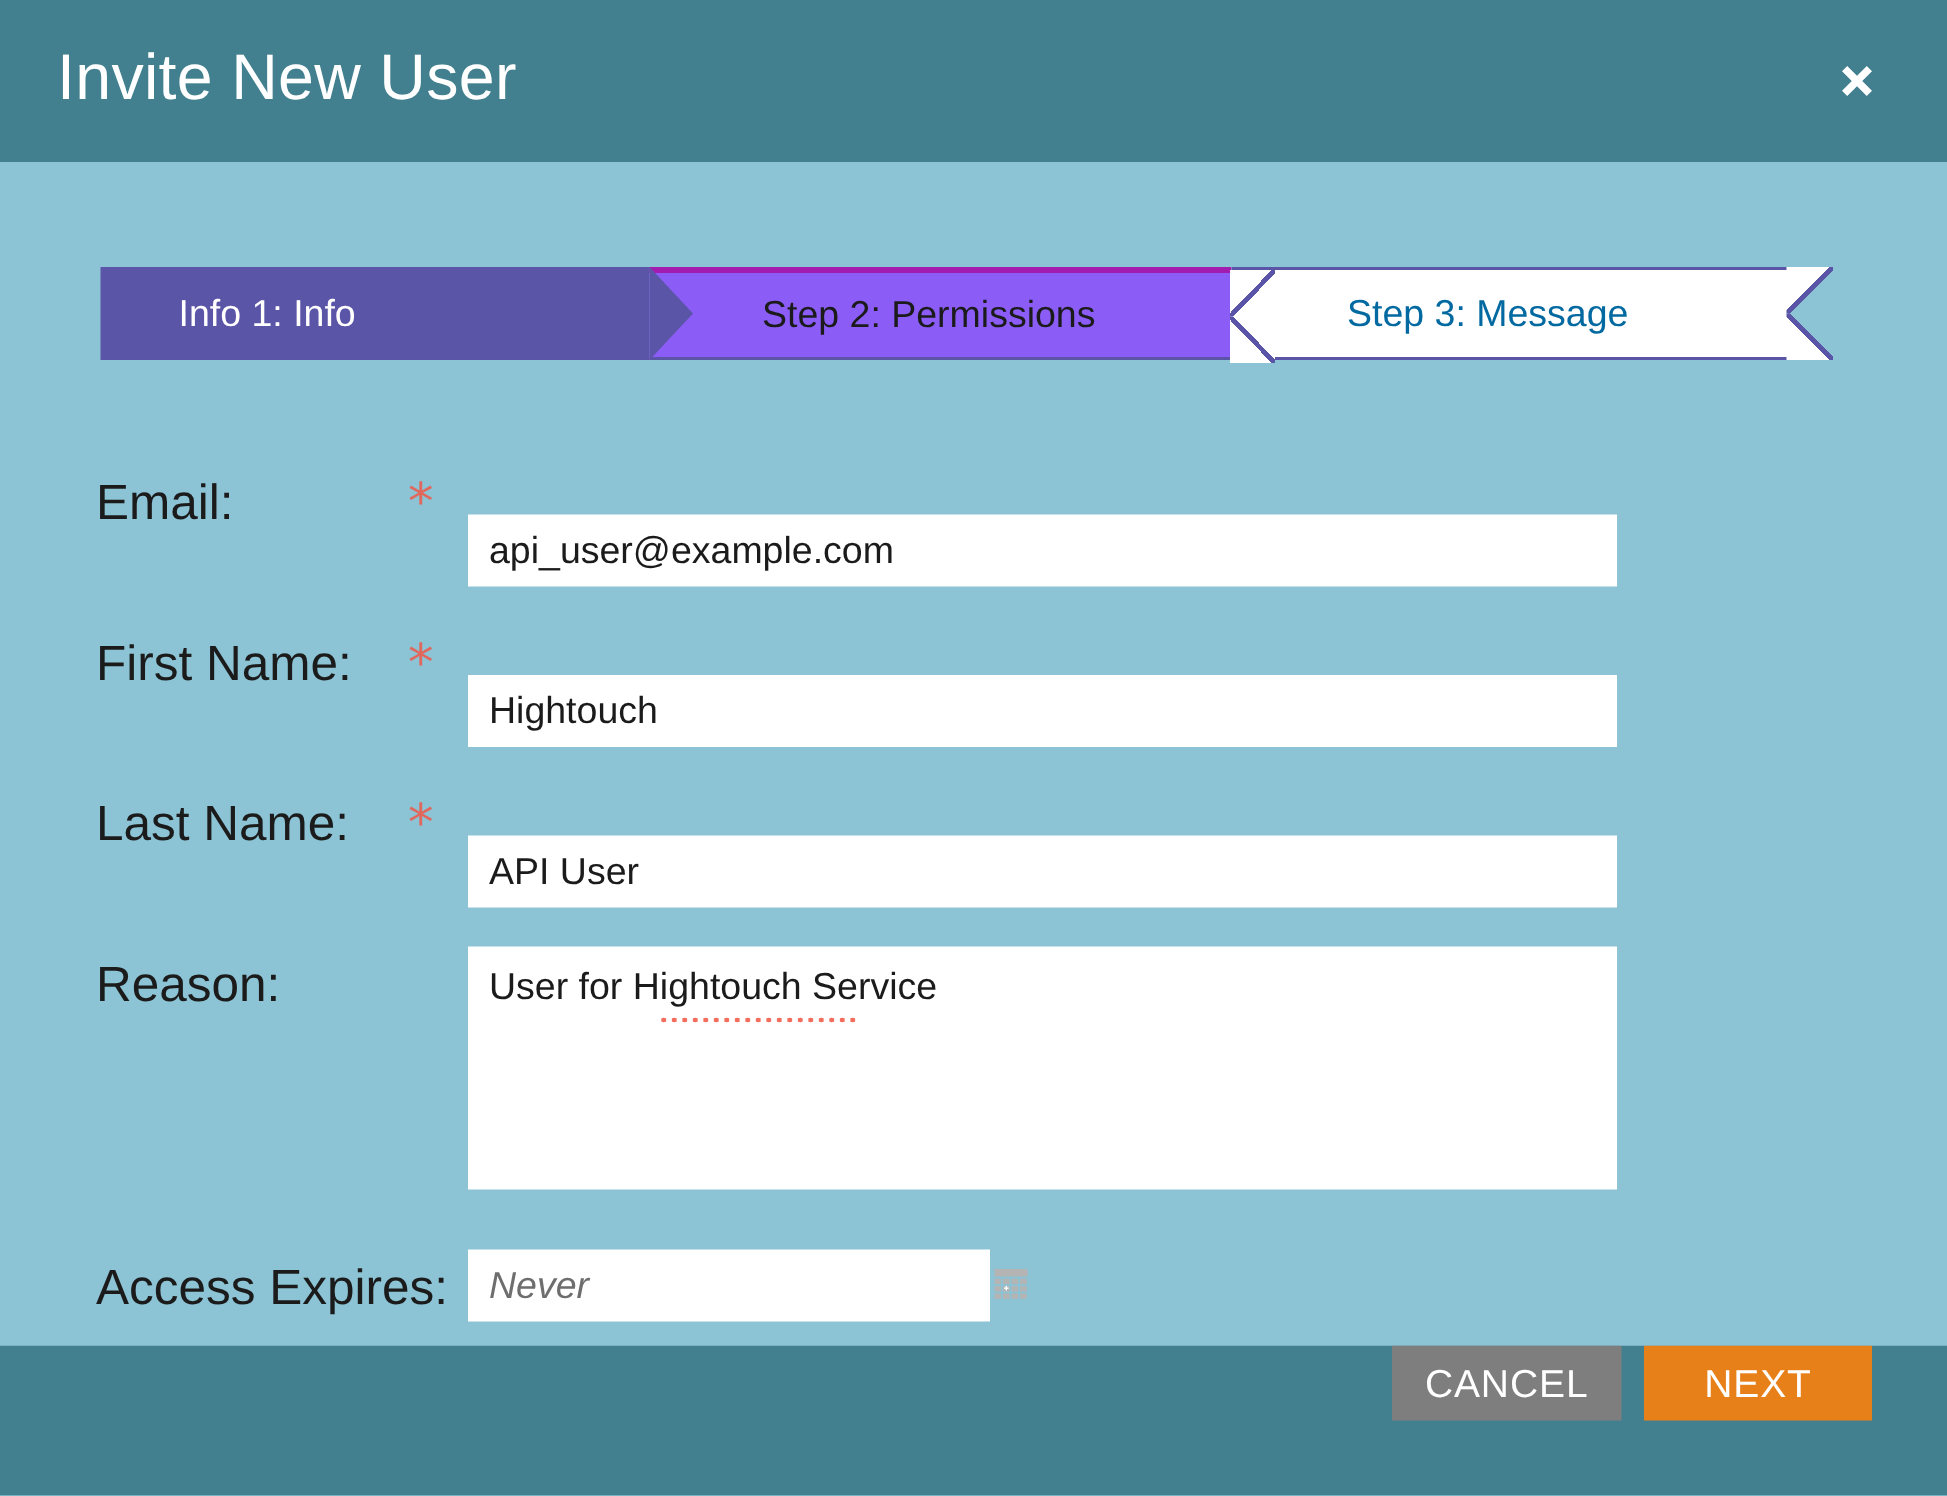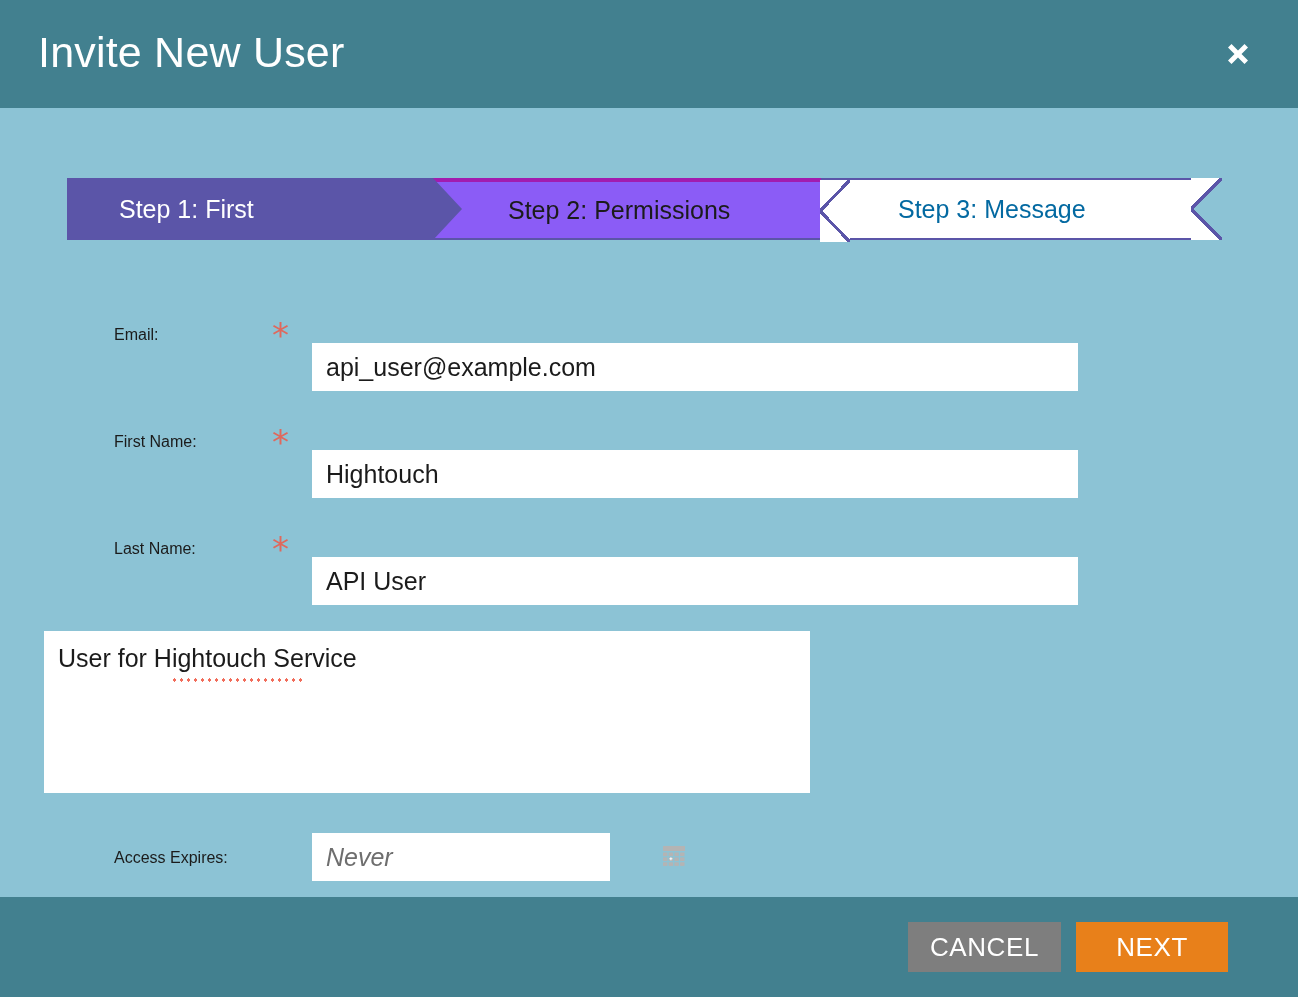--- a/index.html
+++ b/index.html
@@ -164,23 +164,23 @@
     width: 1298px;
   }
   .field-row {
     display: flex;
     align-items: flex-start;
     margin-bottom: 26px;
   }
   .field-label {
     width: 268px;
     flex: 0 0 268px;
-    padding-left: 114px;
-    box-sizing: border-box;
-    font-size: 16px;
+    padding-left: 64px;
+    box-sizing: border-box;
+    font-size: 33px;
     color: #1B1B1B;
     line-height: 50px;
     white-space: nowrap;
   }
   .req-star {
     flex: 0 0 44px;
     width: 44px;
     color: #E0685C;
     font-size: 34px;
     line-height: 50px;
@@ -241,21 +241,21 @@
     background-image: radial-gradient(circle, #F26D5B 0 1.6px, transparent 1.7px);
     background-size: 7px 4px;
     background-repeat: repeat-x;
     z-index: 3;
     pointer-events: none;
   }
 
   .date-row { margin-top: 40px; }
   .date-wrap {
     position: relative;
-    width: 298px;
+    width: 348px;
     height: 48px;
     background: #FFFFFF;
     display: flex;
     align-items: center;
   }
   .date-input {
     flex: 1 1 auto;
     height: 100%;
     background: transparent;
     border: 0;
@@ -283,23 +283,22 @@
     cursor: pointer;
   }
   .calendar-btn svg { display: block; }
 
   
   .footer {
     flex: 0 0 100px;
     height: 100px;
     background: #42808F;
     display: flex;
-    align-items: center;
     justify-content: flex-end;
-    padding-right: 70px;
+    padding-right: 50px;
     box-sizing: border-box;
     gap: 15px;
   }
   .btn {
     border: 0;
     outline: 0;
     color: #FFFFFF;
     font-family: "Liberation Sans", sans-serif;
     font-size: 26px;
     letter-spacing: 0.6px;
@@ -325,21 +324,21 @@
           <path d="M7 10.5 L10.5 7 L17 13.5 L23.5 7 L27 10.5 L20.5 17 L27 23.5 L23.5 27 L17 20.5 L10.5 27 L7 23.5 L13.5 17 Z" fill="#FFFFFF"></path>
         </svg>
       </span>
     </button>
   </div>
 
   <div class="body">
 
     <div class="wizard">
       <div class="step step-1">
-        <span class="step-label">Step 1: First</span>
+        <span class="step-label">Info 1: Info</span>
       </div>
       <div class="step step-2">
         <span class="step-label">Step 2: Permissions</span>
       </div>
       <div class="step step-3">
         <span class="step-label">Step 3: Message</span>
       </div>
     </div>
 
     <div class="form">
@@ -356,20 +355,21 @@
         <input class="text-input" type="text" value="Hightouch" style="">
       </div>
 
       <div class="field-row">
         <div class="field-label">Last Name:</div>
         <div class="req-star">*</div>
         <input class="text-input" type="text" value="API User" style="">
       </div>
 
       <div class="field-row">
+        <div class="field-label">Reason:</div>
         <div class="req-spacer"></div>
         <div class="textarea-wrap">
           <textarea class="textarea-input" style="">User for Hightouch Service</textarea>
           <div class="spellcheck-underline"></div>
         </div>
       </div>
 
       <div class="field-row date-row">
         <div class="field-label">Access Expires:</div>
         <div class="req-spacer"></div>

